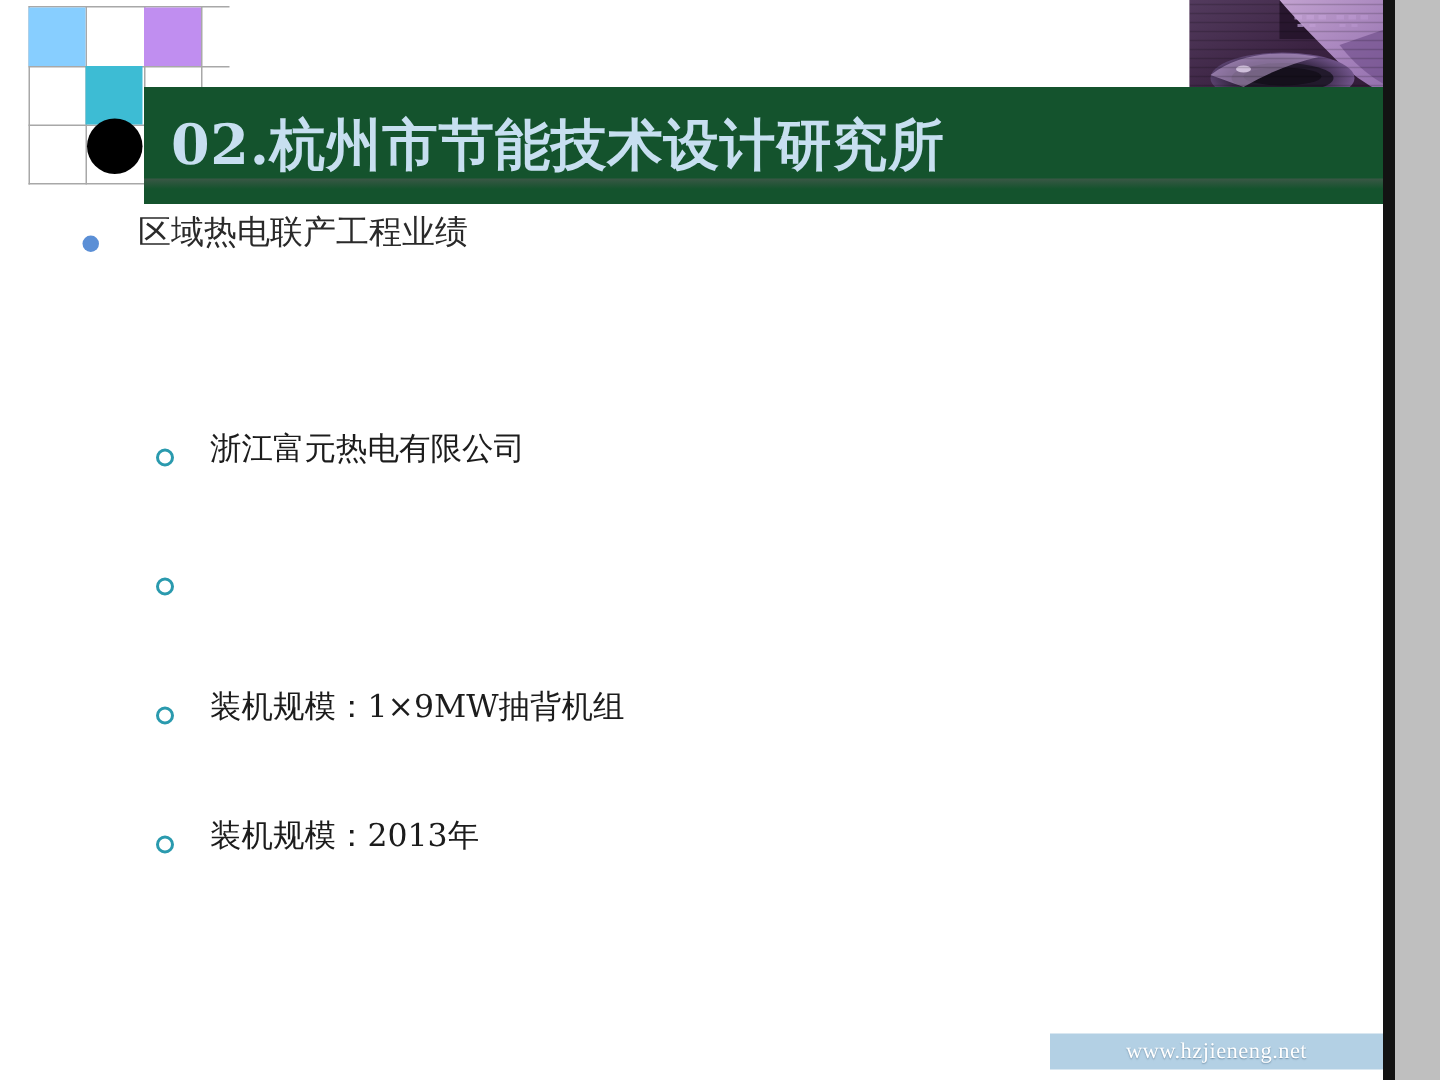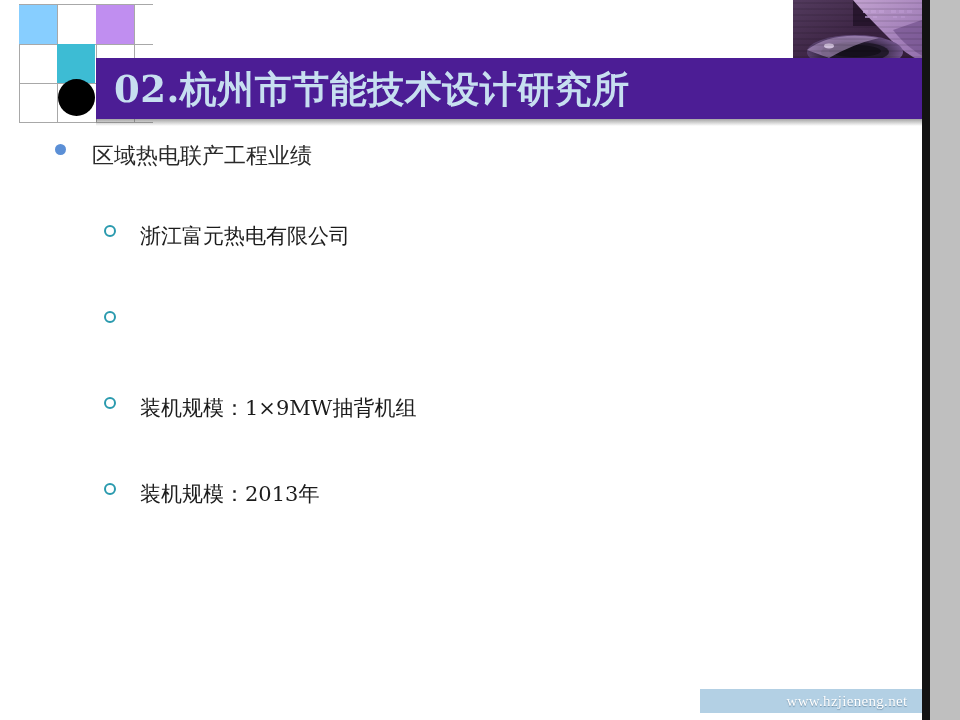--- a/index.html
+++ b/index.html
@@ -81,22 +81,22 @@
     border-radius: 50%;
     background: #000000;
   }
 
   
   .title-bar {
     position: absolute;
     left: 96px;
     top: 58px;
     width: 827px;
-    height: 61px;
-    background: #4c1d95;
+    height: 78px;
+    background: #14532d;
     overflow: hidden;
   }
   .title-bar-shadow {
     position: absolute;
     left: 96px;
     top: 119px;
     width: 827px;
     height: 7px;
     background: linear-gradient(to bottom, rgba(90,90,90,0.55), rgba(255,255,255,0));
   }
@@ -133,21 +133,21 @@
     top: 130px;
     width: 922px;
     height: 540px;
   }
 
   .bullet-l1 {
     position: absolute;
     left: 55px;
     top: 14px;
     display: flex;
-    align-items: flex-start;
+    align-items: flex-end;
   }
   .bullet-l1 .marker {
     width: 11px;
     height: 11px;
     border-radius: 50%;
     background: #5b8fd6;
     flex: 0 0 auto;
     margin-right: 26px;
   }
   .bullet-l1 .txt {
@@ -159,21 +159,21 @@
   }
 
   .sub-list {
     position: absolute;
     left: 104px;
     top: 95px;
     width: 760px;
   }
   .bullet-l2 {
     display: flex;
-    align-items: flex-start;
+    align-items: flex-end;
     height: 86px;
   }
   .bullet-l2 .marker {
     width: 12px;
     height: 12px;
     border-radius: 50%;
     border: 2.5px solid #2a9aae;
     background: transparent;
     box-sizing: border-box;
     flex: 0 0 auto;
@@ -202,21 +202,20 @@
     top: 0;
     width: 222px;
     height: 24px;
     line-height: 24px;
     text-align: center;
     color: #ffffff;
     font-family: "Liberation Serif", "DejaVu Serif", serif;
     font-size: 15px;
     letter-spacing: 0.3px;
     text-shadow: 0 1px 1px rgba(90,120,145,0.75);
-    margin-left: 36px;
   }
 </style>
 </head>
 <body>
 
 <div id="slide">
 
   <div class="grid-deco">
     <div class="grid-line-v" style="left:19px;"></div>
     <div class="grid-line-v" style="left:57px;"></div>

